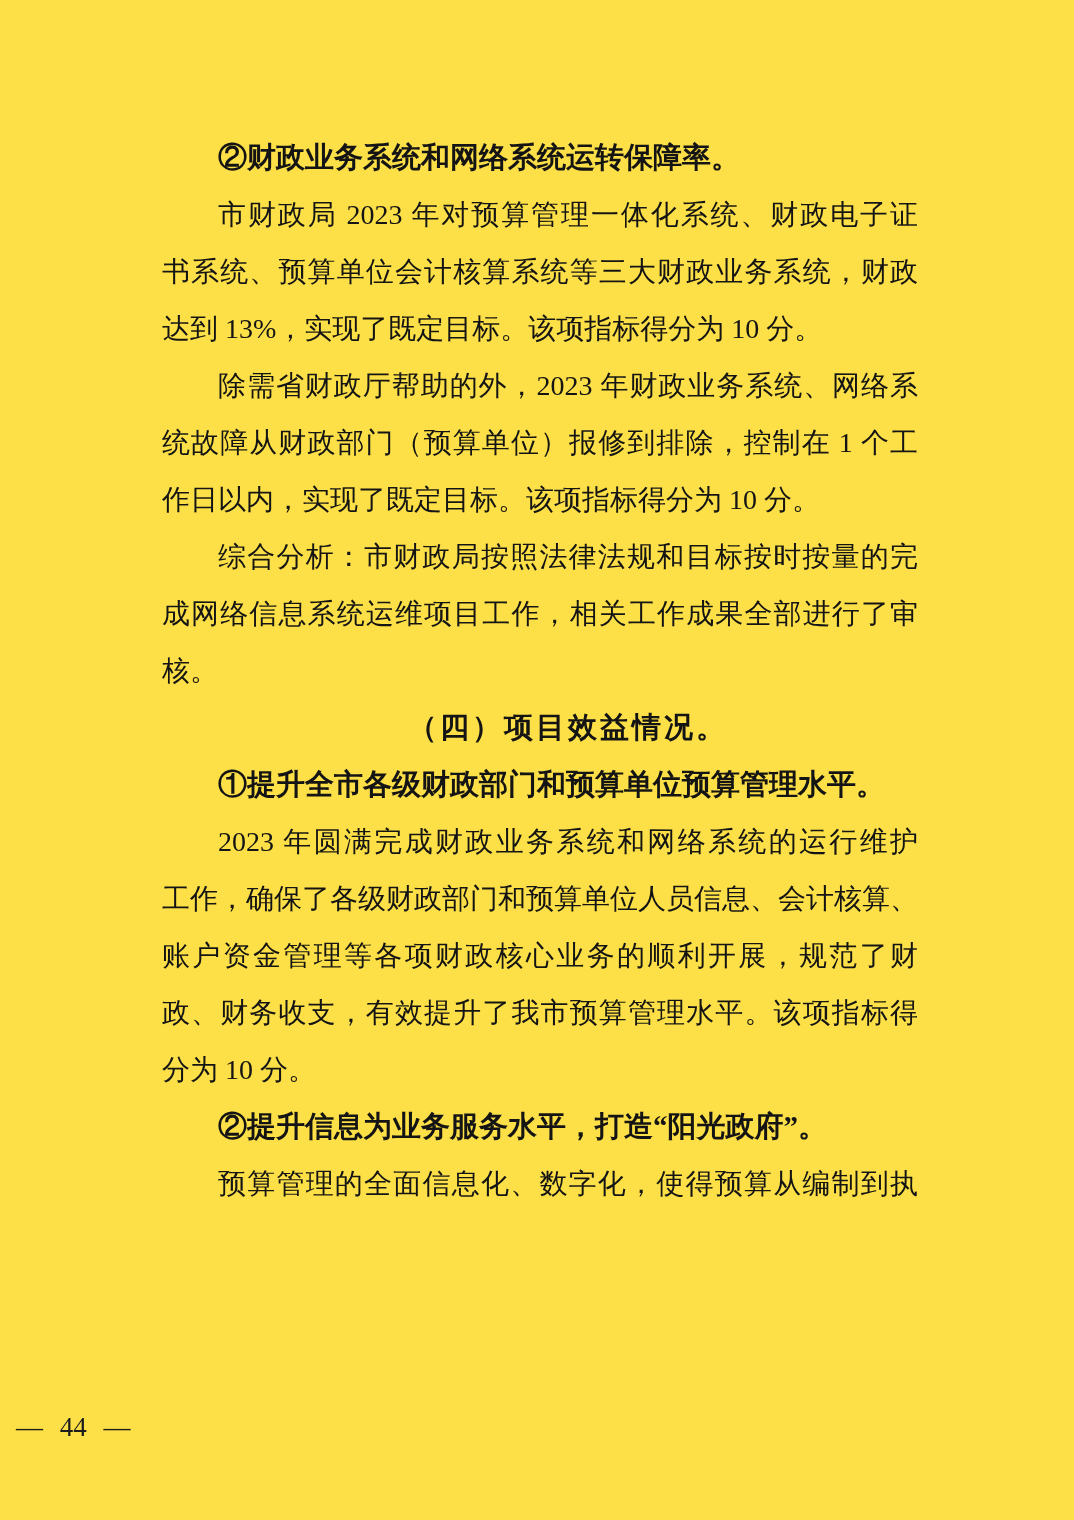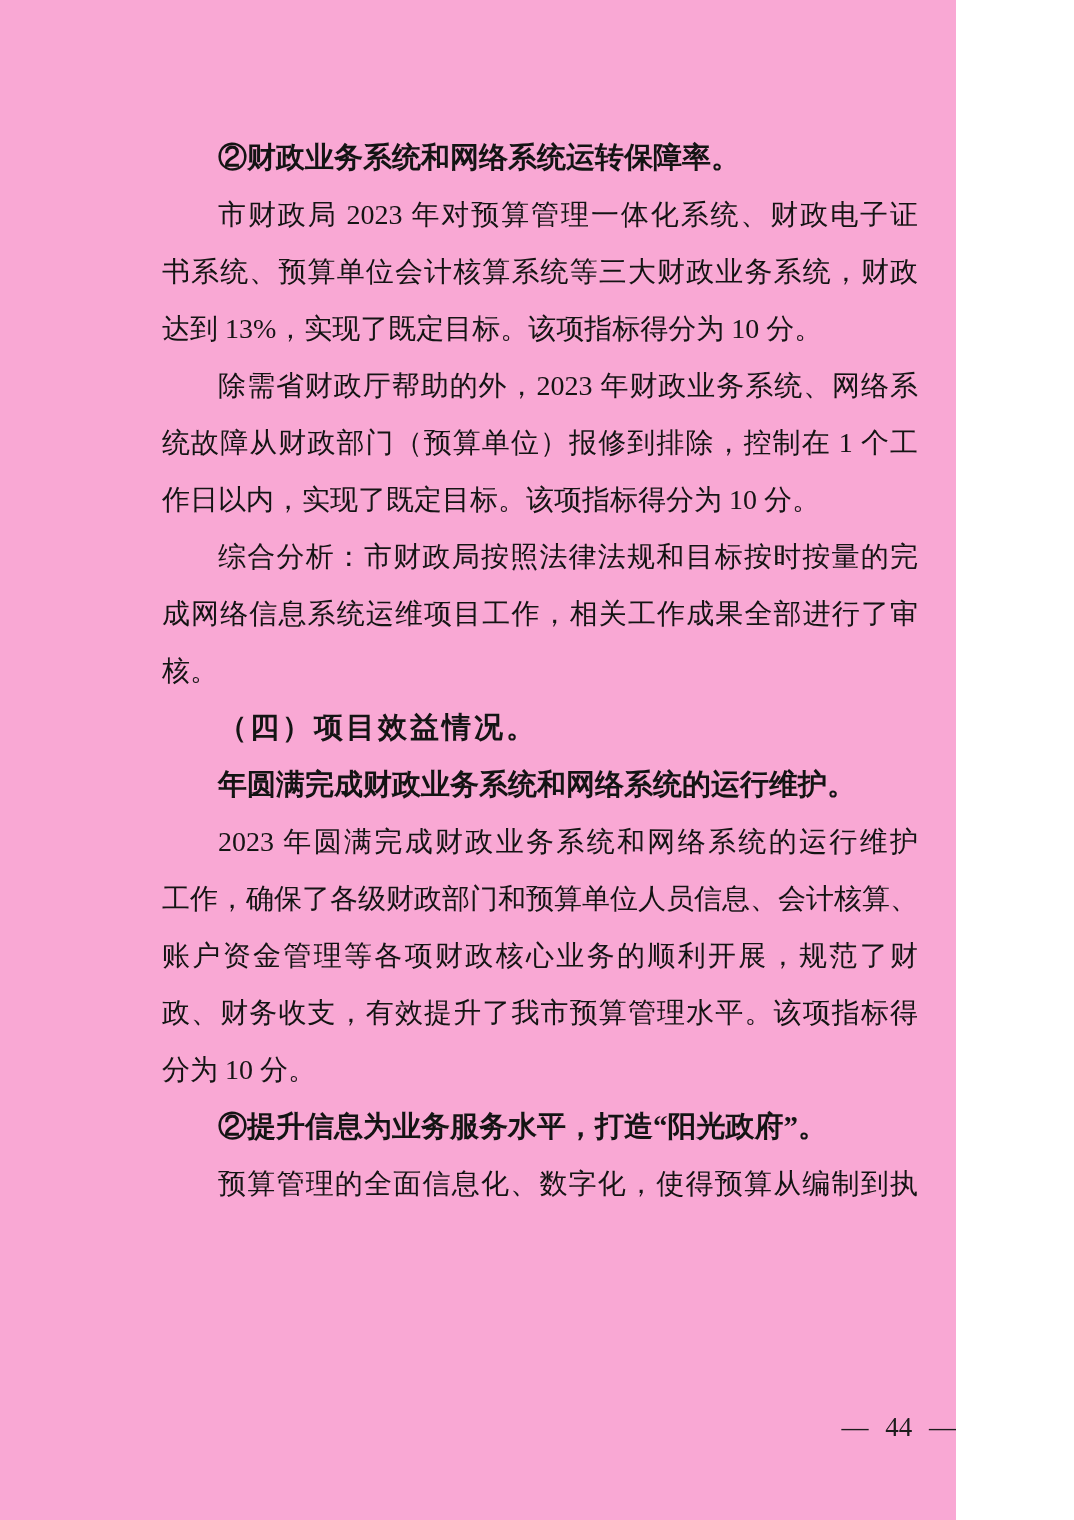--- a/index.html
+++ b/index.html
@@ -2,23 +2,23 @@
 <html><head>
 <meta charset="utf-8">
 <style>
   html, body {
     margin: 0;
     padding: 0;
     background: #ffffff;
   }
   .page {
     position: relative;
-    width: 956px;
+    width: 1074px;
     height: 1520px;
-    background: #f9a8d4;
+    background: #fde047;
     overflow: hidden;
     font-family: "Liberation Serif", "DejaVu Serif", serif;
     color: #141414;
   }
   .content {
     position: absolute;
     left: 162px;
     top: 129px;
     width: 756px;
   }
@@ -38,29 +38,30 @@
     text-indent: 56px;
   }
   .line.heading {
     font-weight: 700;
     font-size: 29px;
   }
   .line.heading-kai {
     font-weight: 700;
     font-size: 29px;
     letter-spacing: 3px;
+    text-align: center;
   }
   .footer {
     position: absolute;
-    left: 4px;
+    left: 16px;
     right: 0;
     top: 1399px;
     height: 57px;
     line-height: 57px;
-    text-align: right;
+    text-align: left;
     font-size: 27px;
     color: #1c1c1c;
     word-spacing: 10px;
   }
 </style>
 </head>
 <body>
 
 <div class="page">
   <div class="content" id="content">
@@ -68,21 +69,21 @@
       <div class="line body indent justify">市财政局 2023 年对预算管理一体化系统、财政电子证</div>
       <div class="line body justify">书系统、预算单位会计核算系统等三大财政业务系统，财政</div>
       <div class="line body">达到 13%，实现了既定目标。该项指标得分为 10 分。</div>
       <div class="line body indent justify">除需省财政厅帮助的外，2023 年财政业务系统、网络系</div>
       <div class="line body justify">统故障从财政部门（预算单位）报修到排除，控制在 1 个工</div>
       <div class="line body">作日以内，实现了既定目标。该项指标得分为 10 分。</div>
       <div class="line body indent justify">综合分析：市财政局按照法律法规和目标按时按量的完</div>
       <div class="line body justify">成网络信息系统运维项目工作，相关工作成果全部进行了审</div>
       <div class="line body">核。</div>
       <div class="line heading-kai indent">（四）项目效益情况。</div>
-      <div class="line heading indent">年圆满完成财政业务系统和网络系统的运行维护。</div>
+      <div class="line heading indent">①提升全市各级财政部门和预算单位预算管理水平。</div>
       <div class="line body indent justify">2023 年圆满完成财政业务系统和网络系统的运行维护</div>
       <div class="line body justify">工作，确保了各级财政部门和预算单位人员信息、会计核算、</div>
       <div class="line body justify">账户资金管理等各项财政核心业务的顺利开展，规范了财</div>
       <div class="line body justify">政、财务收支，有效提升了我市预算管理水平。该项指标得</div>
       <div class="line body">分为 10 分。</div>
       <div class="line heading indent">②提升信息为业务服务水平，打造“阳光政府”。</div>
       <div class="line body indent justify">预算管理的全面信息化、数字化，使得预算从编制到执</div>
     </div>
   <div class="footer">
     <span>— 44 —</span>

